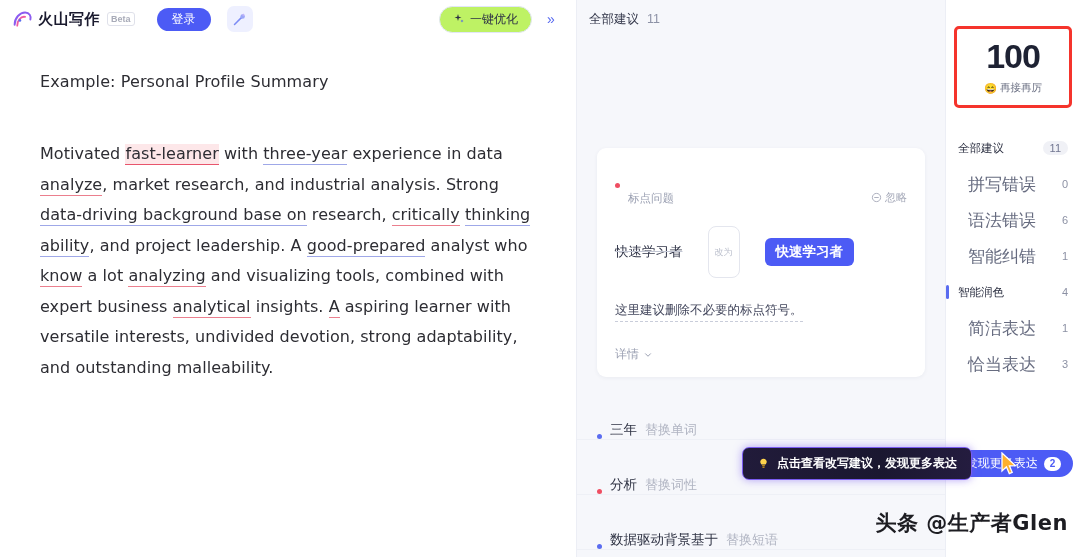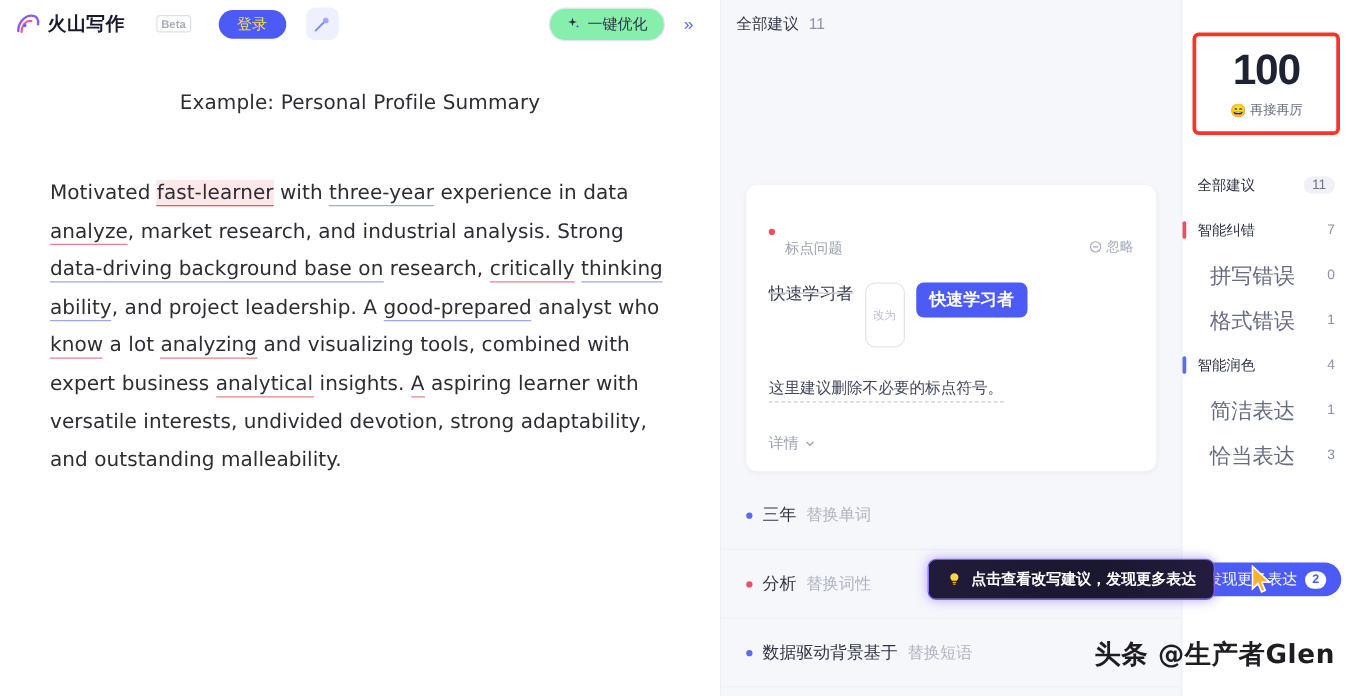--- a/index.html
+++ b/index.html
@@ -24,54 +24,53 @@
   }
   .brand { display: flex; align-items: center; gap: 5px; }
   .brand-mark { width: 21px; height: 21px; display: block; }
   .brand-name {
     font-size: 15px; font-weight: 700; color: #1a1a2e;
     letter-spacing: .5px;
   }
   .beta-tag {
     font-size: 9px; color: #a8abb8; border: 1px solid #dfe1ea;
     border-radius: 3px; padding: 0px 3px; line-height: 12px;
-    margin-left: 20px; font-weight: 600;
+    margin-left: 2px; font-weight: 600;
   }
   .login-btn {
-    background: #4C5BF5; color: #fde047; font-size: 12px;
+    background: #4C5BF5; color: #ffffff; font-size: 12px;
     border-radius: 13px; padding: 4px 15px; font-weight: 500;
     margin-left: 12px; cursor: pointer; line-height: 15px; text-align: center;
   }
   .wand-btn {
     width: 26px; height: 26px; margin-left: 6px;
     border-radius: 7px; background: #eef0ff;
     display: flex; align-items: center; justify-content: center;
     cursor: pointer;
   }
   .topbar-right { margin-left: auto; display: flex; align-items: center; gap: 6px; }
   .optimize-btn {
     display: flex; align-items: center; gap: 5px;
-    background: #86efac; border: 1px solid #e2e6f8;
+    background: #bef264; border: 1px solid #e2e6f8;
     border-radius: 14px; padding: 4px 13px;
     font-size: 12px; color: #2b2f45; cursor: pointer; justify-content: flex-end;
   }
   .chev-btn {
     width: 26px; height: 26px; border-radius: 7px;
     display: flex; align-items: center; justify-content: center;
     color: #5668f0; font-size: 14px; cursor: pointer;
   }
 
   .doc {
     padding: 34px 40px 0 40px;
     font-family: "DejaVu Sans", sans-serif;
   }
   .doc-title {
     font-size: 16px; color: #2d2d33; margin-bottom: 48px;
     letter-spacing: .1px;
-    text-align: center;
   }
   .doc-body {
     font-size: 16px; line-height: 30.5px; color: #2d2d33;
     letter-spacing: .05px;
   }
   .err-red {
     background: #fde7e9;
     border-bottom: 1.6px solid #e8556c;
     padding-bottom: 1px;
   }
@@ -98,21 +97,21 @@
   }
   .card-top { display: flex; align-items: center; }
   .dot { width: 5px; height: 5px; border-radius: 50%; display: inline-block; }
   .dot-red { background: #ef4e62; }
   .dot-blue { background: #5a6cf0; }
   .card-tag { font-size: 11.5px; color: #9ba0b2; margin-left: 8px; margin-top: 27px; }
   .ignore-btn {
     margin-left: auto; display: flex; align-items: center; gap: 3px;
     font-size: 11px; color: #a6aab9; cursor: pointer; margin-top: 25px;
   }
-  .card-replace { display: flex; align-items: flex-start; gap: 9px; margin-top: 20px; }
+  .card-replace { display: flex; align-items: center; gap: 25px; margin-top: 20px; }
   .orig-word {
     font-size: 13.5px; color: #33374a;
     text-decoration: line-through; text-decoration-color: #c3c7d4;
   }
   .arrow-pill {
     font-size: 9px; color: #bcc0cd; border: 1px solid #e4e6ee;
     border-radius: 8px; padding: 19px 6px; line-height: 12px;
   }
   .new-word {
     background: #4C5BF5; color: #fff; font-size: 13.5px; font-weight: 600;
@@ -123,21 +122,21 @@
     border-bottom: 1px dashed #c9cdda; display: inline-block;
     padding-bottom: 2px;
   }
   .card-more {
     margin-top: 24px; font-size: 12px; color: #9ba0b2;
     display: flex; align-items: center; gap: 4px; cursor: pointer;
   }
 
   .sugg-list { margin-top: 8px; }
   .sugg-item {
-    height: 55px; display: flex; align-items: center;
+    height: 55px; display: flex; align-items: flex-end;
     padding: 0 20px; gap: 8px; cursor: pointer;
     border-bottom: 1px solid #eef0f6;
     background: #f6f7fb;
   }
   .sugg-word { font-size: 13.5px; color: #2f3344; }
   .sugg-type { font-size: 13px; color: #b0b4c2; }
 
   .tooltip {
     position: absolute; left: 165px; top: 447px;
     display: flex; align-items: center; gap: 7px;
@@ -348,31 +347,30 @@
         <span>😄</span>
         <span>再接再厉</span>
       </div>
     </div>
 
     <div class="cat-list">
       <div class="cat-row header">
         <span class="cat-label">全部建议</span>
         <span class="cat-count pill">11</span>
       </div>
-      <div class="cat-row header">
-        <span class="cat-bar bar-red"></span>
-        <span class="cat-label">智能纠错</span>
-        <span class="cat-count">7</span>
-      </div>
       <div class="cat-row">
         <span class="cat-label sub">拼写错误</span>
         <span class="cat-count">0</span>
       </div>
       <div class="cat-row">
-        <span class="cat-label sub">格式错误</span>
+        <span class="cat-label sub">语法错误</span>
+        <span class="cat-count">6</span>
+      </div>
+      <div class="cat-row">
+        <span class="cat-label sub">智能纠错</span>
         <span class="cat-count">1</span>
       </div>
       <div class="cat-row header">
         <span class="cat-bar bar-blue"></span>
         <span class="cat-label">智能润色</span>
         <span class="cat-count">4</span>
       </div>
       <div class="cat-row">
         <span class="cat-label sub">简洁表达</span>
         <span class="cat-count">1</span>

